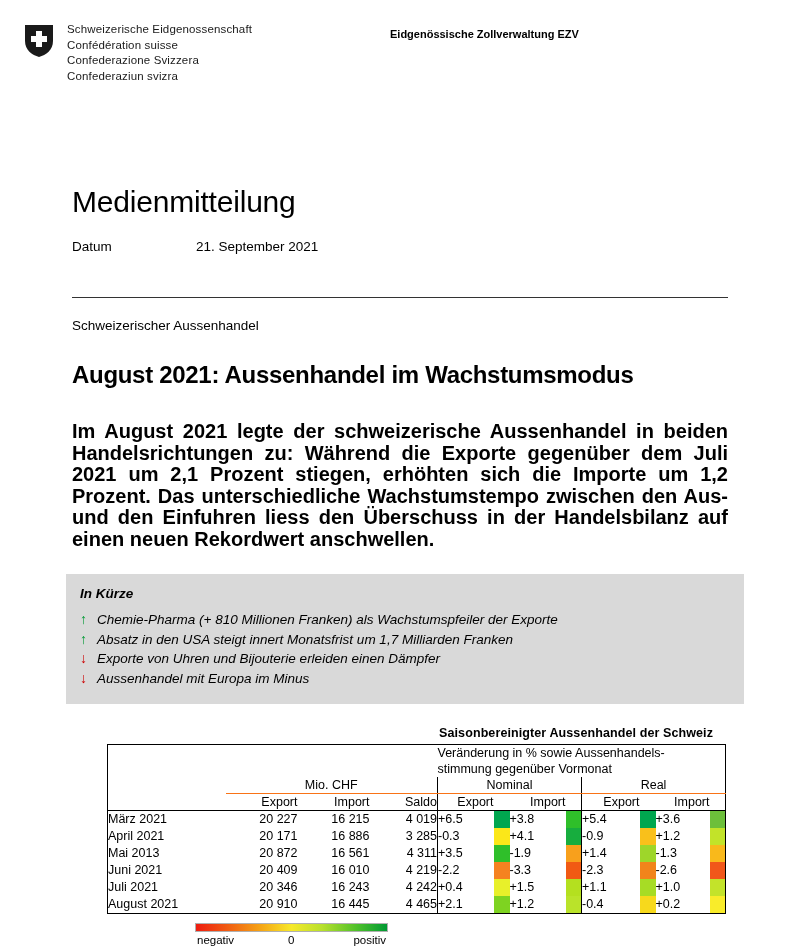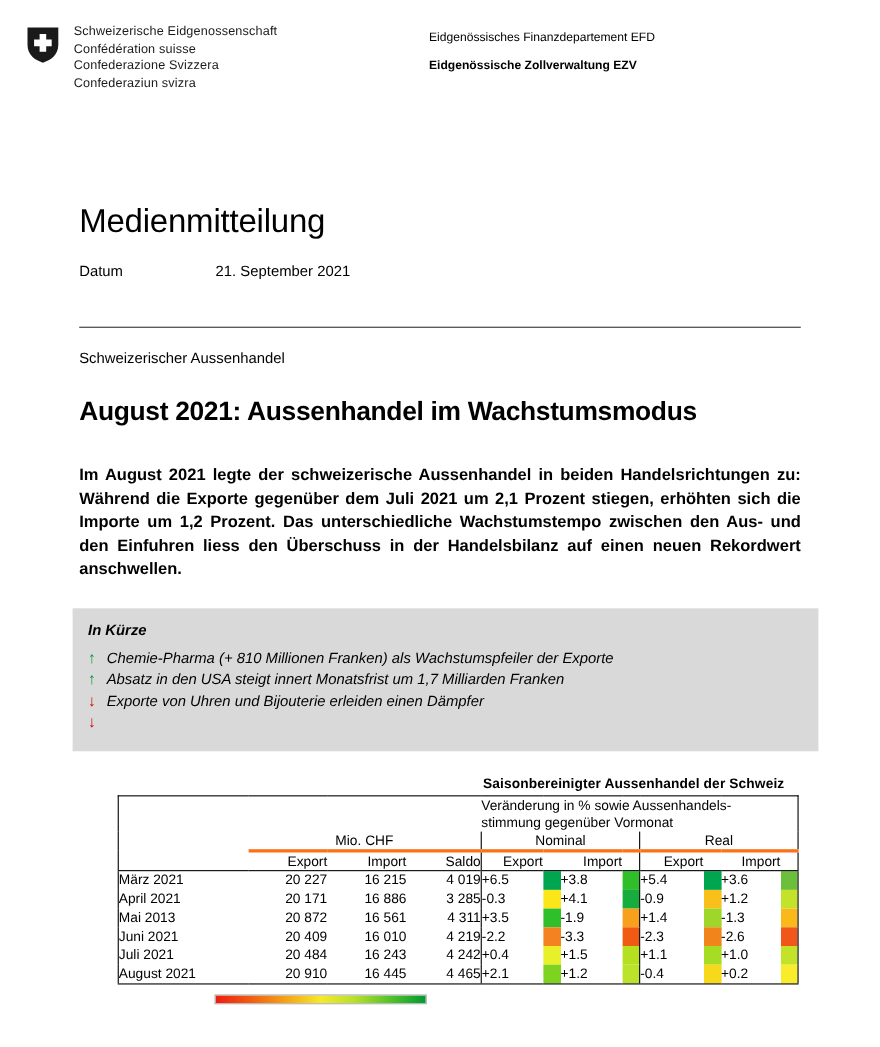--- a/index.html
+++ b/index.html
@@ -77,21 +77,21 @@
 
   .headline {
     margin: 28px 0 0 72px;
     font-size: 24px;
     font-weight: bold;
     letter-spacing: -0.3px;
   }
 
   .lead {
     margin: 32px 72px 0 72px;
-    font-size: 15px;
+    font-size: 20px;
     font-weight: bold;
     line-height: 21.5px;
     text-align: justify;
   }
 
   
   .kurz-box {
     margin: 24px 56px 0 66px;
     background: #d9d9d9;
     padding: 12px 29px 16px 14px;
@@ -144,21 +144,21 @@
     font-weight: normal;
     vertical-align: bottom;
   }
   .hdr-span {
     text-align: left;
     font-size: 12.5px;
     line-height: 16px;
     padding: 3px 2px 1px 2px;
   }
   .underline-box {
-    border-bottom: 3px solid #f97316;
+    border-bottom: 1px solid #f97316;
   }
   .group-title {
     text-align: center;
     line-height: 16px;
     padding-bottom: 1px;
   }
   .colhead {
     text-align: right;
     line-height: 16px;
     padding: 1px 4px 2px 2px;
@@ -226,21 +226,20 @@
       <path d="M12 7 H18 V12 H23 V18 H18 V23 H12 V18 H7 V12 H12 Z" fill="#ffffff"></path>
     </svg>
     <div class="logo-names">
       <div>Schweizerische Eidgenossenschaft</div>
       <div>Confédération suisse</div>
       <div>Confederazione Svizzera</div>
       <div>Confederaziun svizra</div>
     </div>
   </div>
   <div class="dept-block">
-    <div class="dept-line1">Eidgenössisches Finanzdepartement EFD</div>
     <div class="dept-line2">Eidgenössische Zollverwaltung EZV</div>
   </div>
 </div>
 
 <div class="doc-title">Medienmitteilung</div>
 
 <div class="date-row">
   <div class="date-label">Datum</div>
   <div>21. September 2021</div>
 </div>
@@ -263,20 +262,21 @@
   <div class="kurz-item">
     <span class="arrow arrow-up">↑</span>
     <span>Absatz in den USA steigt innert Monatsfrist um 1,7 Milliarden Franken</span>
   </div>
   <div class="kurz-item">
     <span class="arrow arrow-down">↓</span>
     <span>Exporte von Uhren und Bijouterie erleiden einen Dämpfer</span>
   </div>
   <div class="kurz-item">
     <span class="arrow arrow-down">↓</span>
+    <span>Aussenhandel mit Europa im Minus</span>
   </div>
 </div>
 
 <div class="table-wrap">
   <div class="table-caption">Saisonbereinigter Aussenhandel der Schweiz</div>
 
   <table class="trade">
     <colgroup>
       <col style="width:118px">
       <col style="width:72px">
@@ -406,21 +406,21 @@
           <td class="cell-swatch">
             <span class="sw" style="background: rgb(241, 132, 27);"></span>
           </td>
           <td class="cell-pct">-2.6</td>
           <td class="cell-swatch">
             <span class="sw" style="background: rgb(241, 87, 26);"></span>
           </td>
         </tr>
         <tr>
           <td class="cell-month">Juli 2021</td>
-          <td class="cell-num">20 484</td>
+          <td class="cell-num">20 346</td>
           <td class="cell-num">16 243</td>
           <td class="cell-num">4 242</td>
           <td class="cell-pct sep-left">+0.4</td>
           <td class="cell-swatch">
             <span class="sw" style="background: rgb(232, 240, 42);"></span>
           </td>
           <td class="cell-pct">+1.5</td>
           <td class="cell-swatch">
             <span class="sw" style="background: rgb(180, 224, 31);"></span>
           </td>
@@ -453,14 +453,19 @@
           <td class="cell-pct">+0.2</td>
           <td class="cell-swatch">
             <span class="sw" style="background: rgb(249, 236, 42);"></span>
           </td>
         </tr>
       </tbody>
   </table>
 
   <div class="legend">
     <div class="legend-bar"></div>
+    <div class="legend-labels">
+      <span class="lg-neg">negativ</span>
+      <span class="lg-zero">0</span>
+      <span class="lg-pos">positiv</span>
+    </div>
   </div>
 </div>
 
 </body></html>

